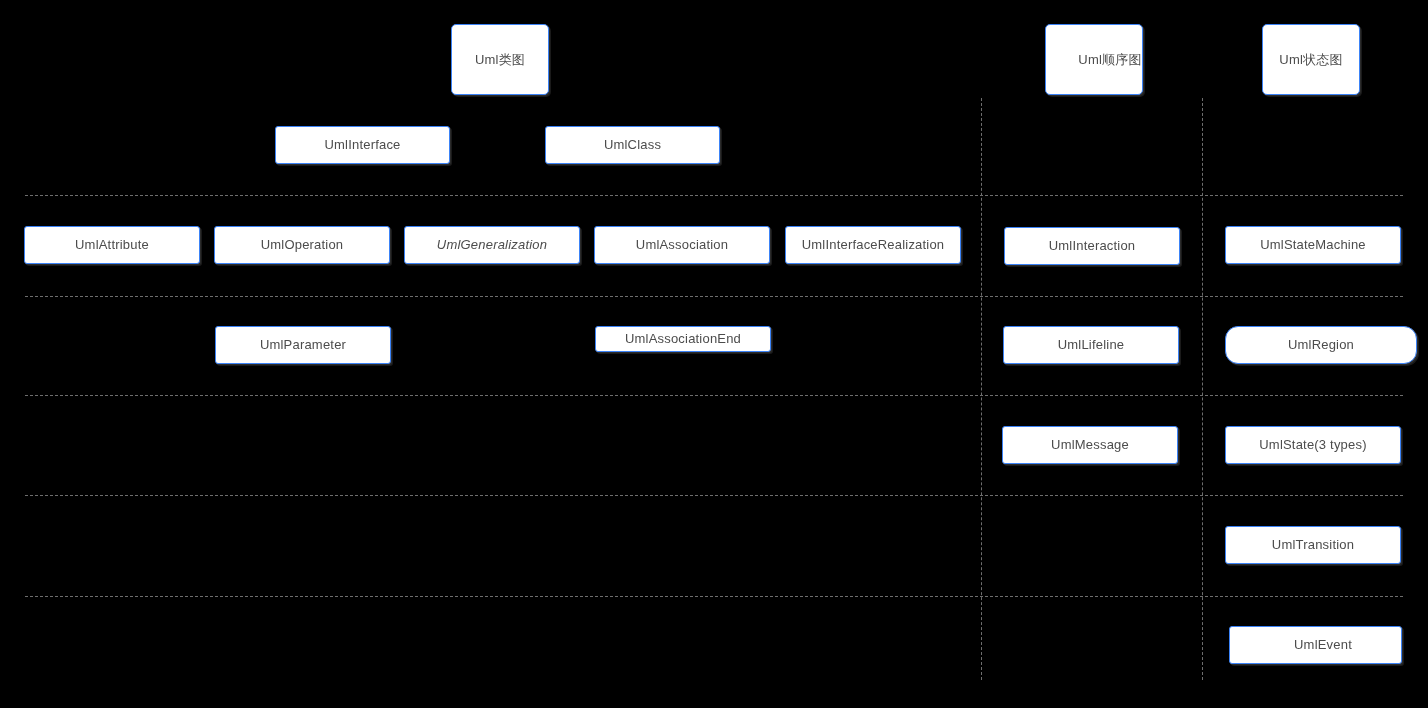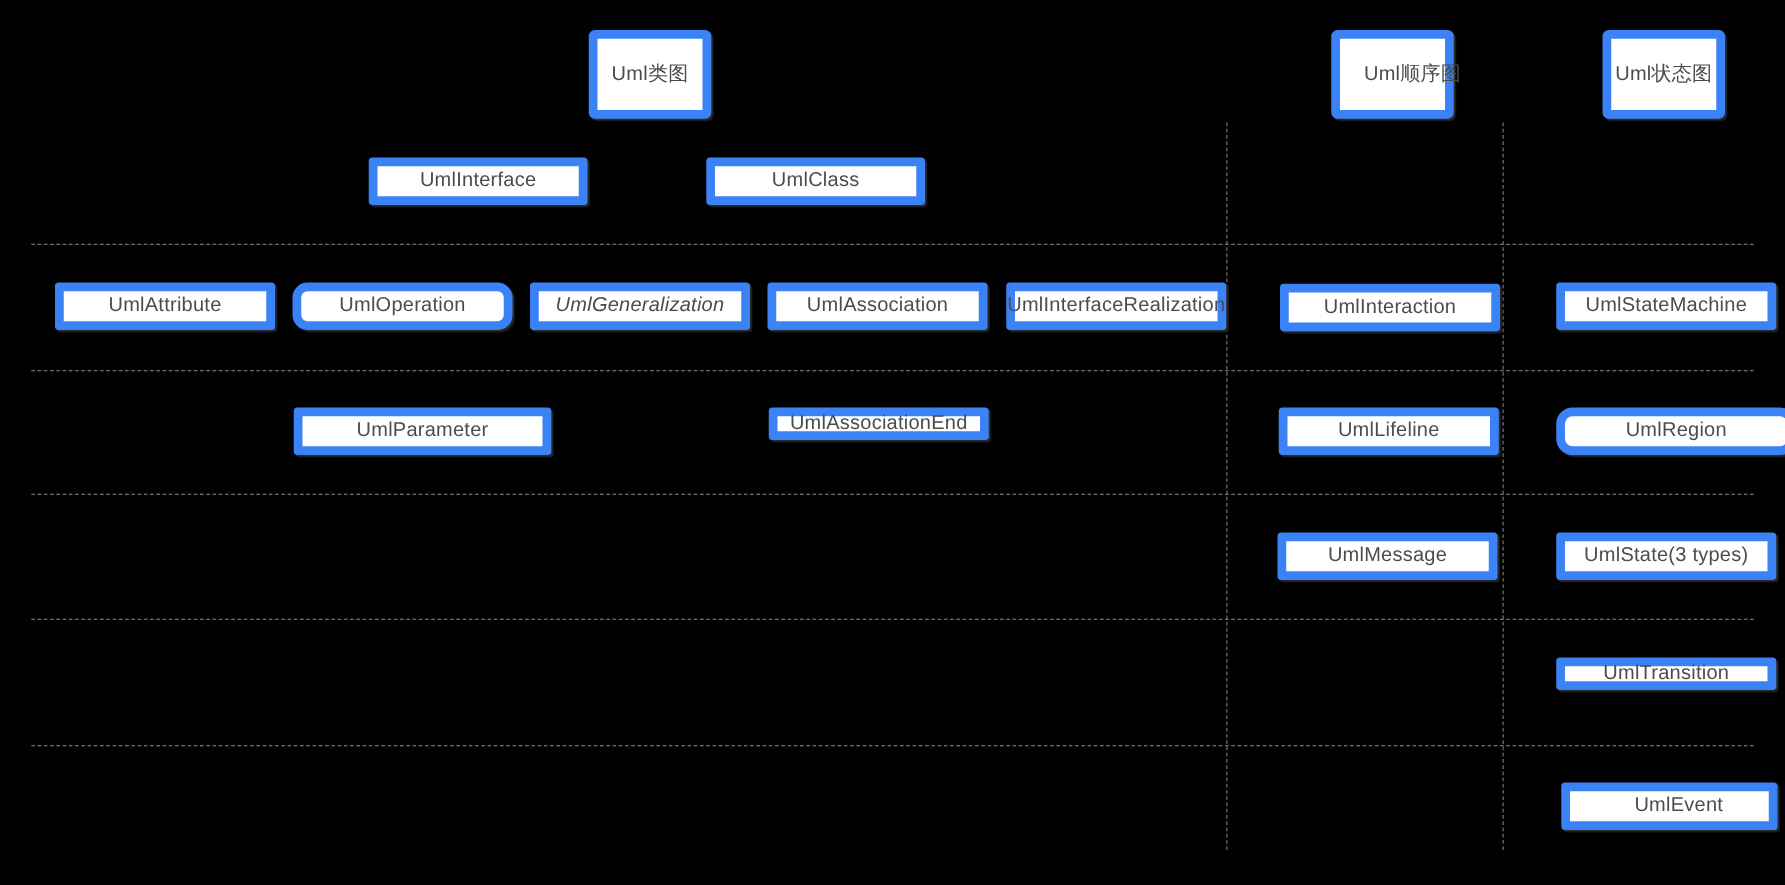--- a/index.html
+++ b/index.html
@@ -12,33 +12,32 @@
     width: 1428px;
     height: 708px;
     background: #000000;
     overflow: hidden;
     font-family: "Liberation Sans", "DejaVu Sans", sans-serif;
   }
   .node {
     position: absolute;
     box-sizing: border-box;
     background: #ffffff;
-    border: 7px solid #3b82f6;
+    border: 1px solid #3b82f6;
     border-radius: 3px;
     box-shadow: 1px 1px 0 0 #2b2b2b, 2px 2px 0 0 #1a1a1a;
     display: flex;
     align-items: center;
     justify-content: center;
     color: #4c4c4c;
-    font-size: 16px;
+    font-size: 13px;
     line-height: 1.2;
     letter-spacing: 0.2px;
     white-space: nowrap;
     user-select: none;
-    margin-left: 20px;
   }
   .node.title-node {
     border-radius: 5px;
   }
   .hline {
     position: absolute;
     height: 0;
     border-top: 1.6px dashed #6e6e6e;
   }
   .vline {
@@ -69,55 +68,55 @@
     </div>
     <div class="node" style="left: 275px; top: 126px; width: 175px; height: 38px;">
       <span>UmlInterface</span>
     </div>
     <div class="node" style="left: 545px; top: 126px; width: 175px; height: 38px;">
       <span>UmlClass</span>
     </div>
     <div class="node" style="left: 24px; top: 226px; width: 176px; height: 38px;">
       <span>UmlAttribute</span>
     </div>
-    <div class="node" style="left: 214px; top: 226px; width: 176px; height: 38px; border-radius: 12px;">
+    <div class="node" style="left: 214px; top: 226px; width: 176px; height: 38px;">
       <span>UmlOperation</span>
     </div>
     <div class="node" style="left: 404px; top: 226px; width: 176px; height: 38px; font-style: italic;">
       <span>UmlGeneralization</span>
     </div>
     <div class="node" style="left: 594px; top: 226px; width: 176px; height: 38px;">
       <span>UmlAssociation</span>
     </div>
     <div class="node" style="left: 785px; top: 226px; width: 176px; height: 38px;">
       <span>UmlInterfaceRealization</span>
     </div>
     <div class="node" style="left: 1004px; top: 227px; width: 176px; height: 38px;">
       <span>UmlInteraction</span>
     </div>
     <div class="node" style="left: 1225px; top: 226px; width: 176px; height: 38px;">
       <span>UmlStateMachine</span>
     </div>
-    <div class="node" style="left: 215px; top: 326px; width: 206px; height: 38px;">
+    <div class="node" style="left: 215px; top: 326px; width: 176px; height: 38px;">
       <span>UmlParameter</span>
     </div>
     <div class="node" style="left: 595px; top: 326px; width: 176px; height: 26px;">
       <span>UmlAssociationEnd</span>
     </div>
     <div class="node" style="left: 1003px; top: 326px; width: 176px; height: 38px;">
       <span>UmlLifeline</span>
     </div>
     <div class="node" style="left: 1225px; top: 326px; width: 192px; height: 38px; border-radius: 13px;">
       <span>UmlRegion</span>
     </div>
     <div class="node" style="left: 1002px; top: 426px; width: 176px; height: 38px;">
       <span>UmlMessage</span>
     </div>
     <div class="node" style="left: 1225px; top: 426px; width: 176px; height: 38px;">
       <span>UmlState(3 types)</span>
     </div>
-    <div class="node" style="left: 1225px; top: 526px; width: 176px; height: 26px;">
+    <div class="node" style="left: 1225px; top: 526px; width: 176px; height: 38px;">
       <span>UmlTransition</span>
     </div>
     <div class="node" style="left: 1229px; top: 626px; width: 173px; height: 38px; padding-left: 15px;">
       <span>UmlEvent</span>
     </div>
   </div>
 
 </body></html>

